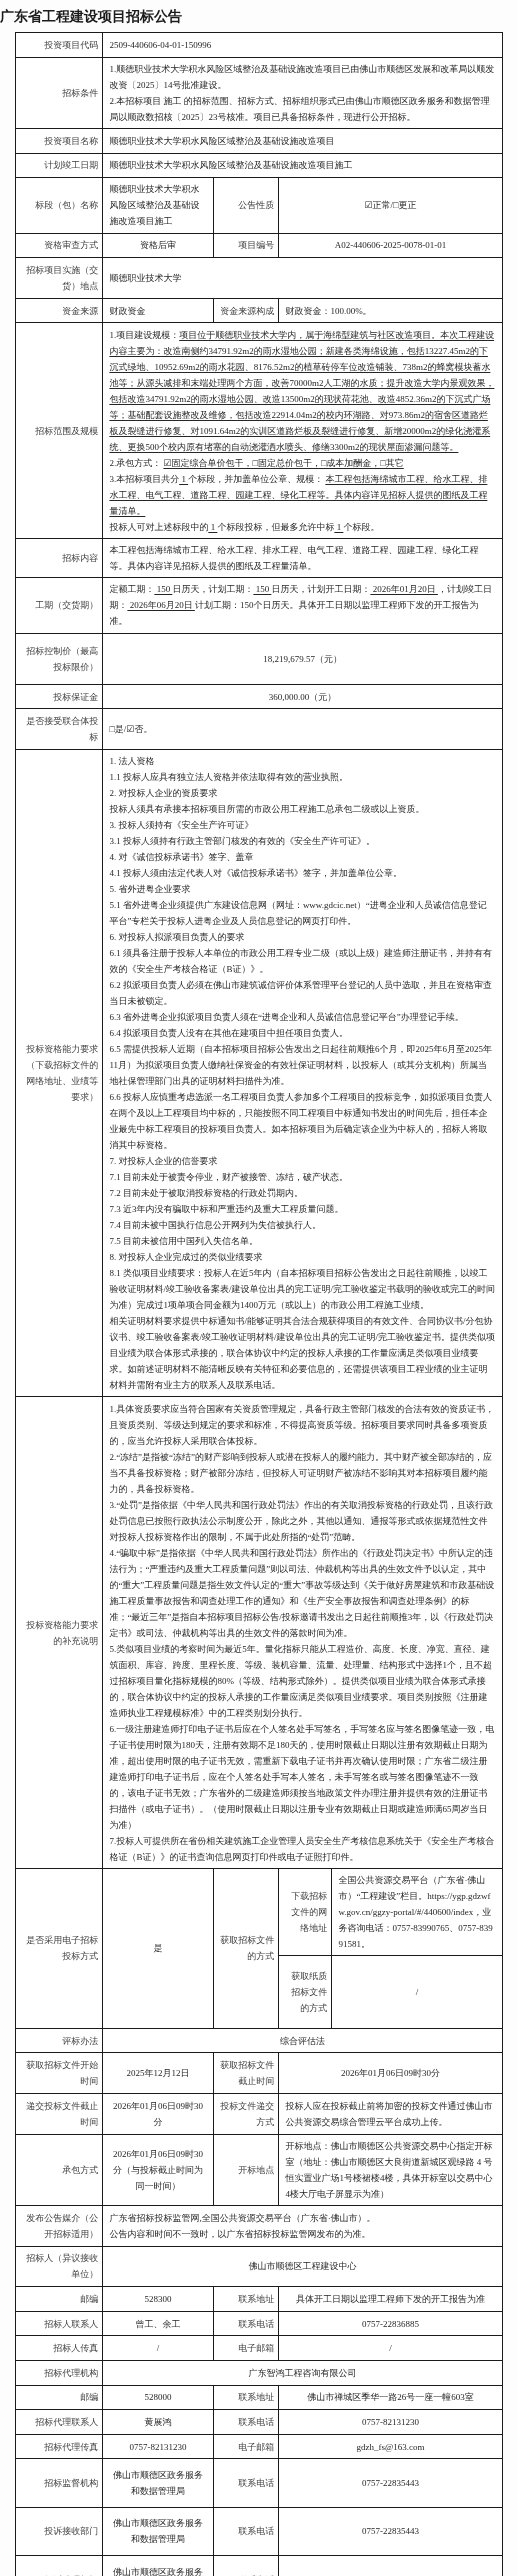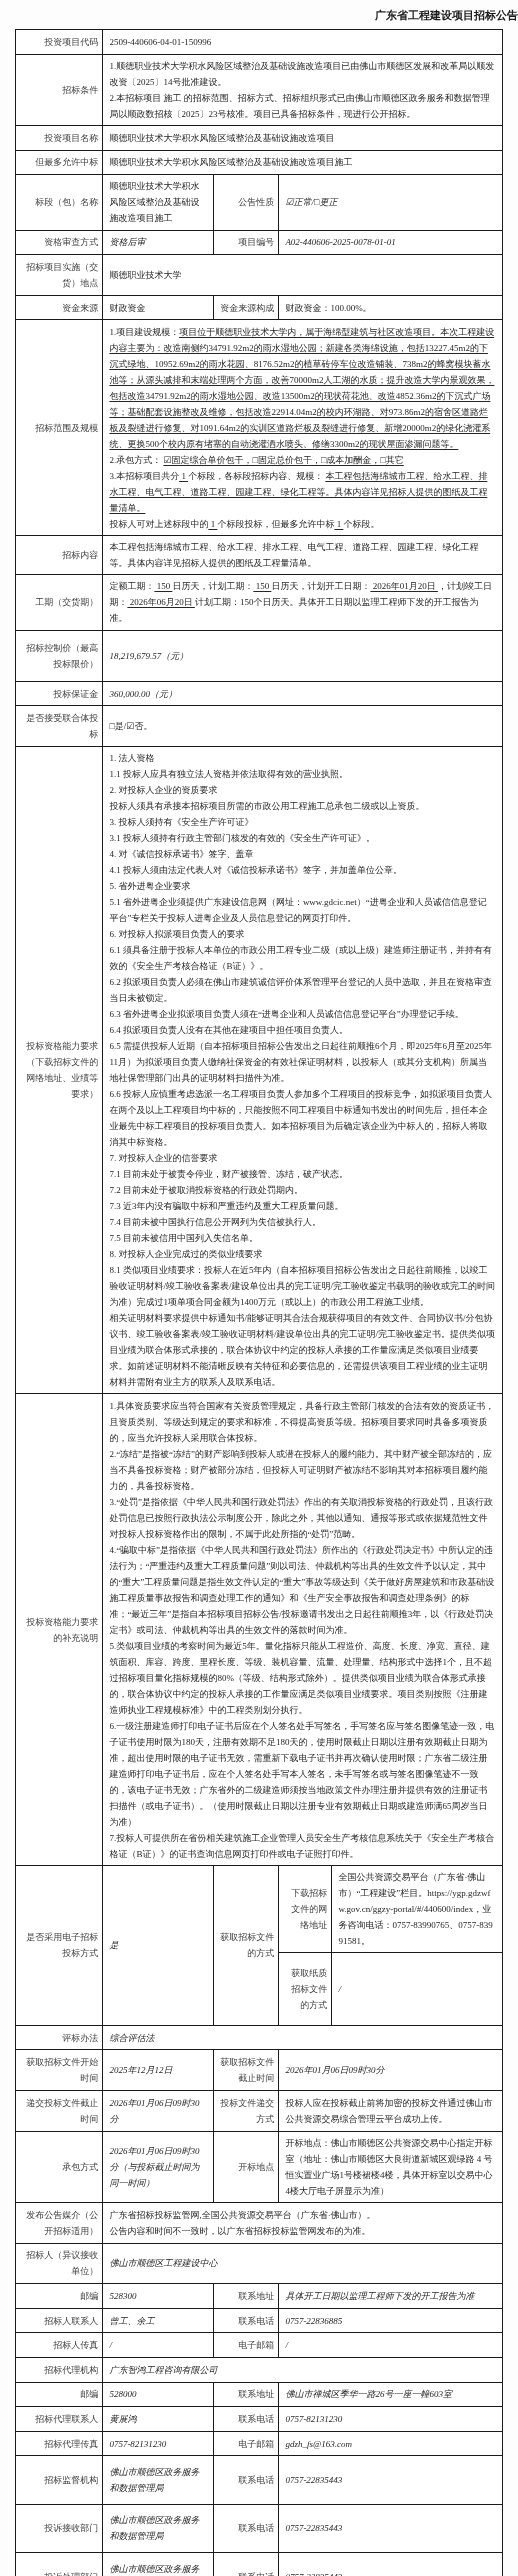--- a/index.html
+++ b/index.html
@@ -1,25 +1,25 @@
 <!DOCTYPE html>
 <html style="font-size:10.3px"><head>
 <meta charset="utf-8">
 <style>
   html,body{margin:0;padding:0;background:#fdfdfd;}
   body{width:518px;font-family:"Liberation Serif","DejaVu Serif",serif;color:#2a2a2a;}
-  .page-title{font-size:11px;font-weight:bold;text-align:right;color:#1c1c1c;
+  .page-title{font-size:14px;font-weight:bold;text-align:left;color:#1c1c1c;
     padding:7.7px 0 6.4px 0;font-family:"Liberation Sans","DejaVu Sans",sans-serif;}
   table.doc{border-collapse:collapse;table-layout:fixed;width:486px;margin:0 auto 18px auto;
     border:1.3px solid #1a1a1a;background:#ffffff;}
   td{border:0.6px solid #1a1a1a;font-size:9px;line-height:16px;vertical-align:middle;
     word-break:break-all;overflow-wrap:break-word;}
   td.lbl{text-align:right;color:#3d3d3d;padding:3.8px 3.8px;}
   td.val{padding:3.2px 6.4px;color:#262626;margin-left:20px;}
-  td.center{font-style:italic;}
+  td.center{text-align:center;}
   .pre{white-space:pre-wrap;}
   .u{text-decoration:underline;text-underline-offset:1.9px;}
   .seg{white-space:pre-wrap;}
 </style>
 </head>
 <body>
 
 <div class="page-title">广东省工程建设项目招标公告</div>
 
 <table class="doc">
@@ -42,21 +42,21 @@
     <td class="val pre" colspan="4">1.顺德职业技术大学积水风险区域整治及基础设施改造项目已由佛山市顺德区发展和改革局以顺发改资〔2025〕14号批准建设。
 2.本招标项目 施工 的招标范围、招标方式、招标组织形式已由佛山市顺德区政务服务和数据管理局以顺政数招核〔2025〕23号核准。项目已具备招标条件，现进行公开招标。</td>
   </tr>
 
   <tr>
     <td class="lbl">投资项目名称</td>
     <td class="val" colspan="4">顺德职业技术大学积水风险区域整治及基础设施改造项目</td>
   </tr>
 
   <tr>
-    <td class="lbl">但最多允许中标</td>
+    <td class="lbl">计划竣工日期</td>
     <td class="val" colspan="4">顺德职业技术大学积水风险区域整治及基础设施改造项目施工</td>
   </tr>
 
   <tr>
     <td class="lbl">标段（包）名称</td>
     <td class="val">顺德职业技术大学积水风险区域整治及基础设施改造项目施工</td>
     <td class="lbl">公告性质</td>
     <td class="val center" colspan="2">☑正常/□更正</td>
   </tr>
 
@@ -77,21 +77,21 @@
     <td class="val">财政资金</td>
     <td class="lbl">资金来源构成</td>
     <td class="val" colspan="2">财政资金：100.00%。</td>
   </tr>
 
   <tr>
     <td class="lbl">招标范围及规模</td>
     <td class="val" colspan="4">
       <div><span class="seg">1.项目建设规模：</span><span class="seg u">项目位于顺德职业技术大学内，属于海绵型建筑与社区改造项目。本次工程建设内容主要为：改造南侧约34791.92m2的雨水湿地公园；新建各类海绵设施，包括13227.45m2的下沉式绿地、10952.69m2的雨水花园、8176.52m2的植草砖停车位改造铺装、738m2的蜂窝模块蓄水池等；从源头减排和末端处理两个方面，改善70000m2人工湖的水质；提升改造大学内景观效果，包括改造34791.92m2的雨水湿地公园、改造13500m2的现状荷花池、改造4852.36m2的下沉式广场等；基础配套设施整改及维修，包括改造22914.04m2的校内环湖路、对973.86m2的宿舍区道路烂板及裂缝进行修复、对1091.64m2的实训区道路烂板及裂缝进行修复、新增20000m2的绿化浇灌系统、更换500个校内原有堵塞的自动浇灌洒水喷头、修缮3300m2的现状屋面渗漏问题等。</span></div>
       <div><span class="seg">2.承包方式： </span><span class="seg u">☑固定综合单价包干，□固定总价包干，□成本加酬金，□其它</span></div>
-      <div><span class="seg">3.本招标项目共分</span><span class="seg u"> 1 </span><span class="seg">个标段，各标段招标内容、规模： </span><span class="seg u">本工程包括海绵城市工程、给水工程、排水工程、电气工程、道路工程、园建工程、绿化工程等。具体内容详见招标人提供的图纸及工程量清单。</span></div>
+      <div><span class="seg">3.本招标项目共分</span><span class="seg u"> 1 </span><span class="seg">个标段，并加盖单位公章、规模： </span><span class="seg u">本工程包括海绵城市工程、给水工程、排水工程、电气工程、道路工程、园建工程、绿化工程等。具体内容详见招标人提供的图纸及工程量清单。</span></div>
       <div><span class="seg">投标人可对上述标段中的</span><span class="seg u"> 1 </span><span class="seg">个标段投标，但最多允许中标</span><span class="seg u"> 1 </span><span class="seg">个标段。</span></div>
     </td>
   </tr>
 
   <tr>
     <td class="lbl">招标内容</td>
     <td class="val" colspan="4">本工程包括海绵城市工程、给水工程、排水工程、电气工程、道路工程、园建工程、绿化工程等。具体内容详见招标人提供的图纸及工程量清单。</td>
   </tr>
 
   <tr>

